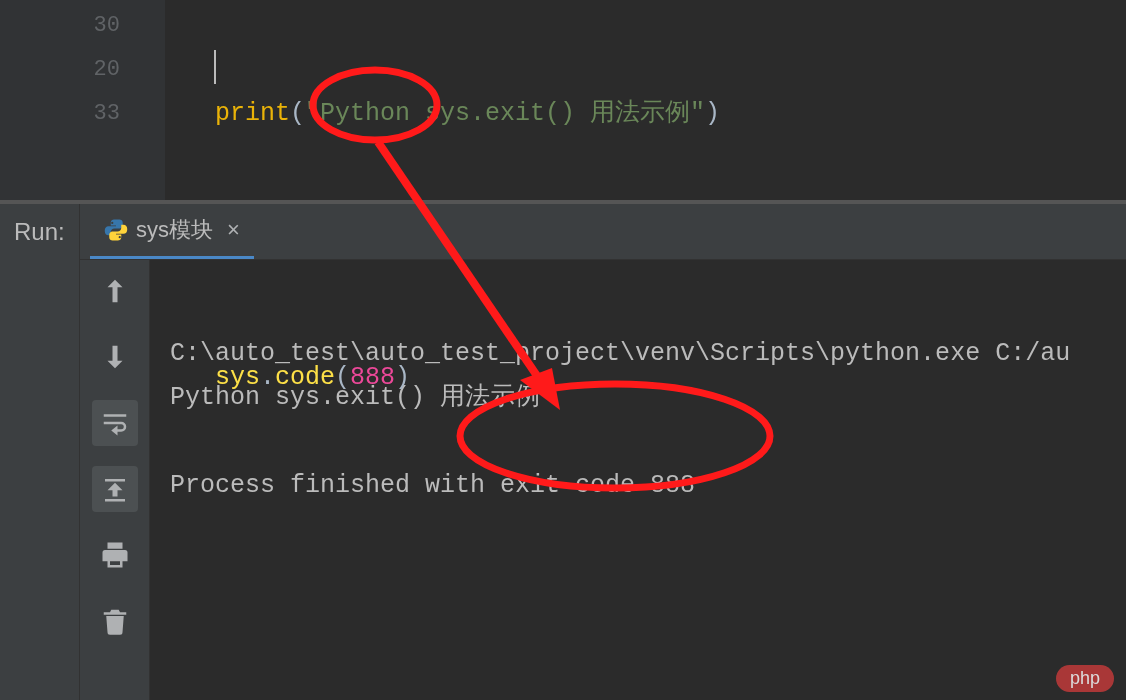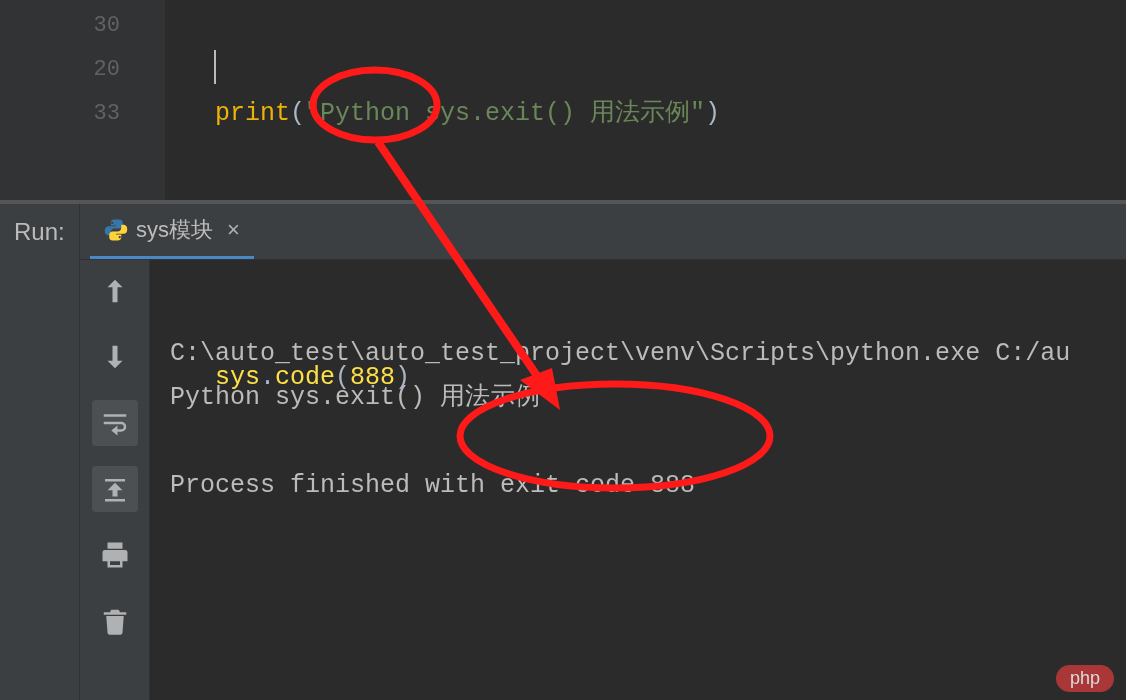--- a/index.html
+++ b/index.html
@@ -46,21 +46,21 @@
     .code-area .cursor {
       position: absolute;
       left: 49px;
       top: 50px;
       width: 2px;
       height: 34px;
       background: #bbbbbb;
     }
     .tk-fn { color: #eab308; }
     .tk-str { color: #6a8759; }
-    .tk-num { color: #fde047; }
+    .tk-num { color: #ec4899; }
     .tk-id { color: #fde047; }
     .tk-punc { color: #a9b7c6; }
 
     
     .splitter { height: 4px; background: #555555; }
 
     
     .run-pane {
       display: flex;
       background: #2b2b2b;

